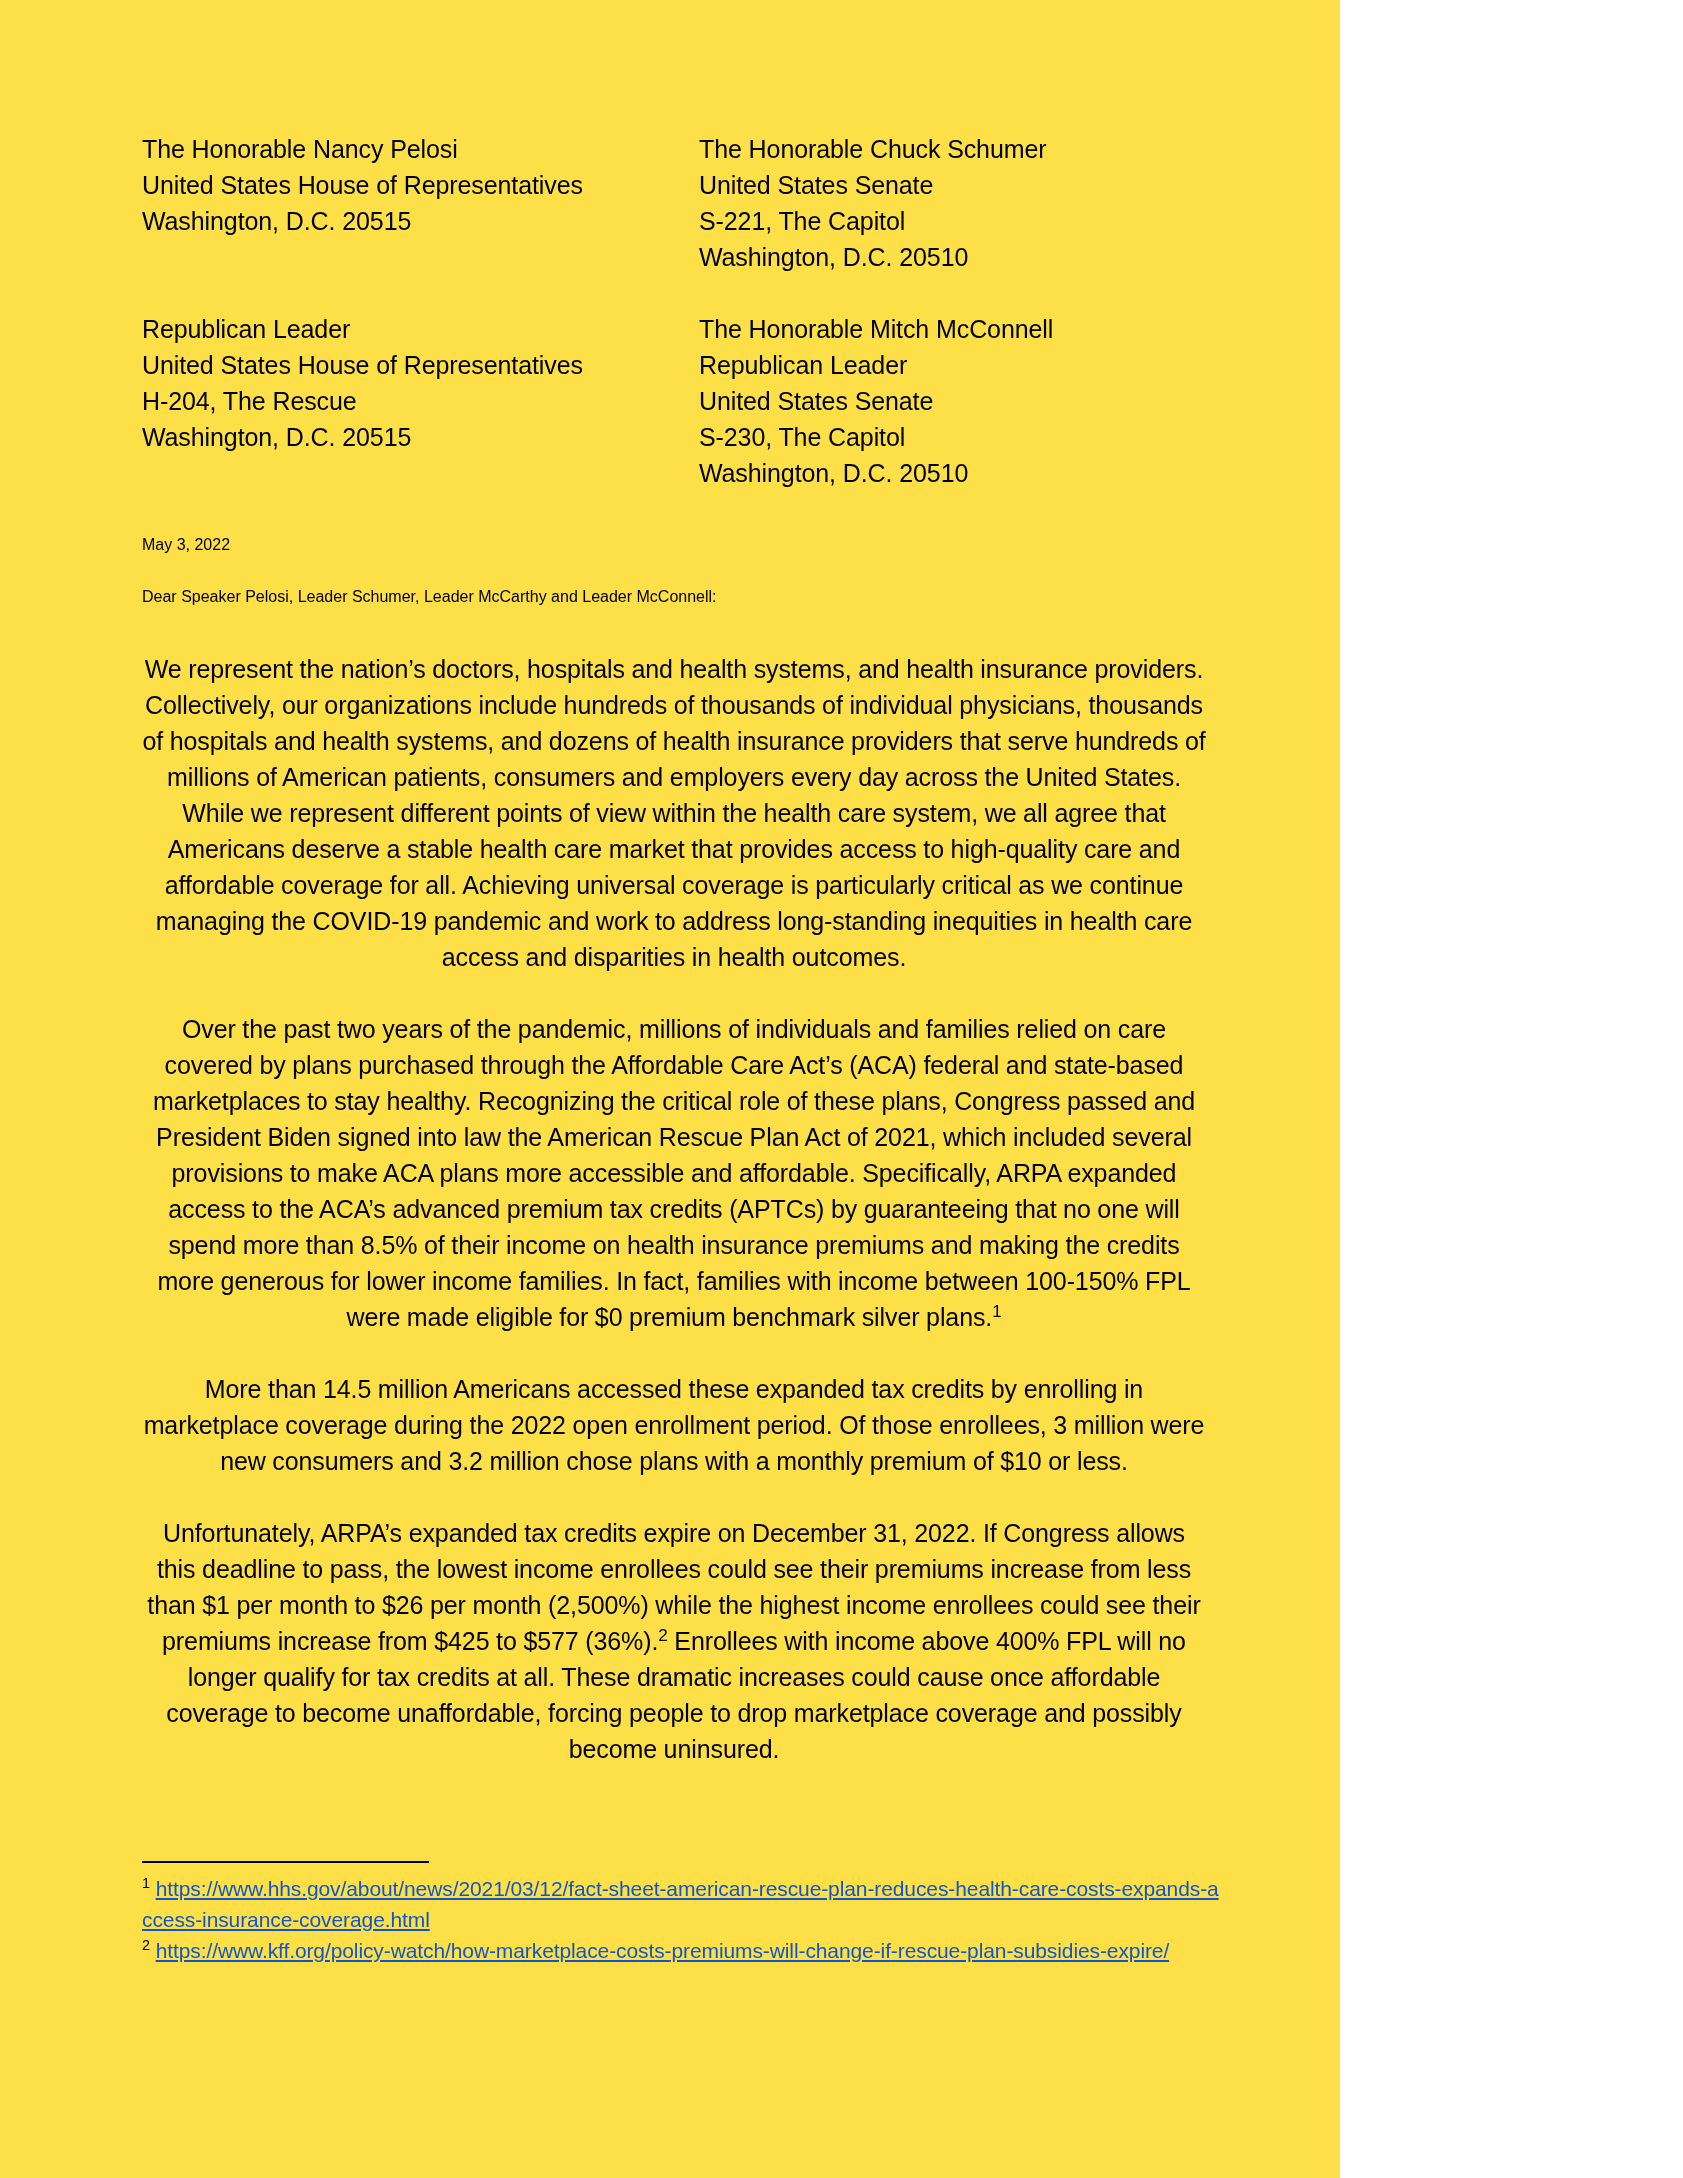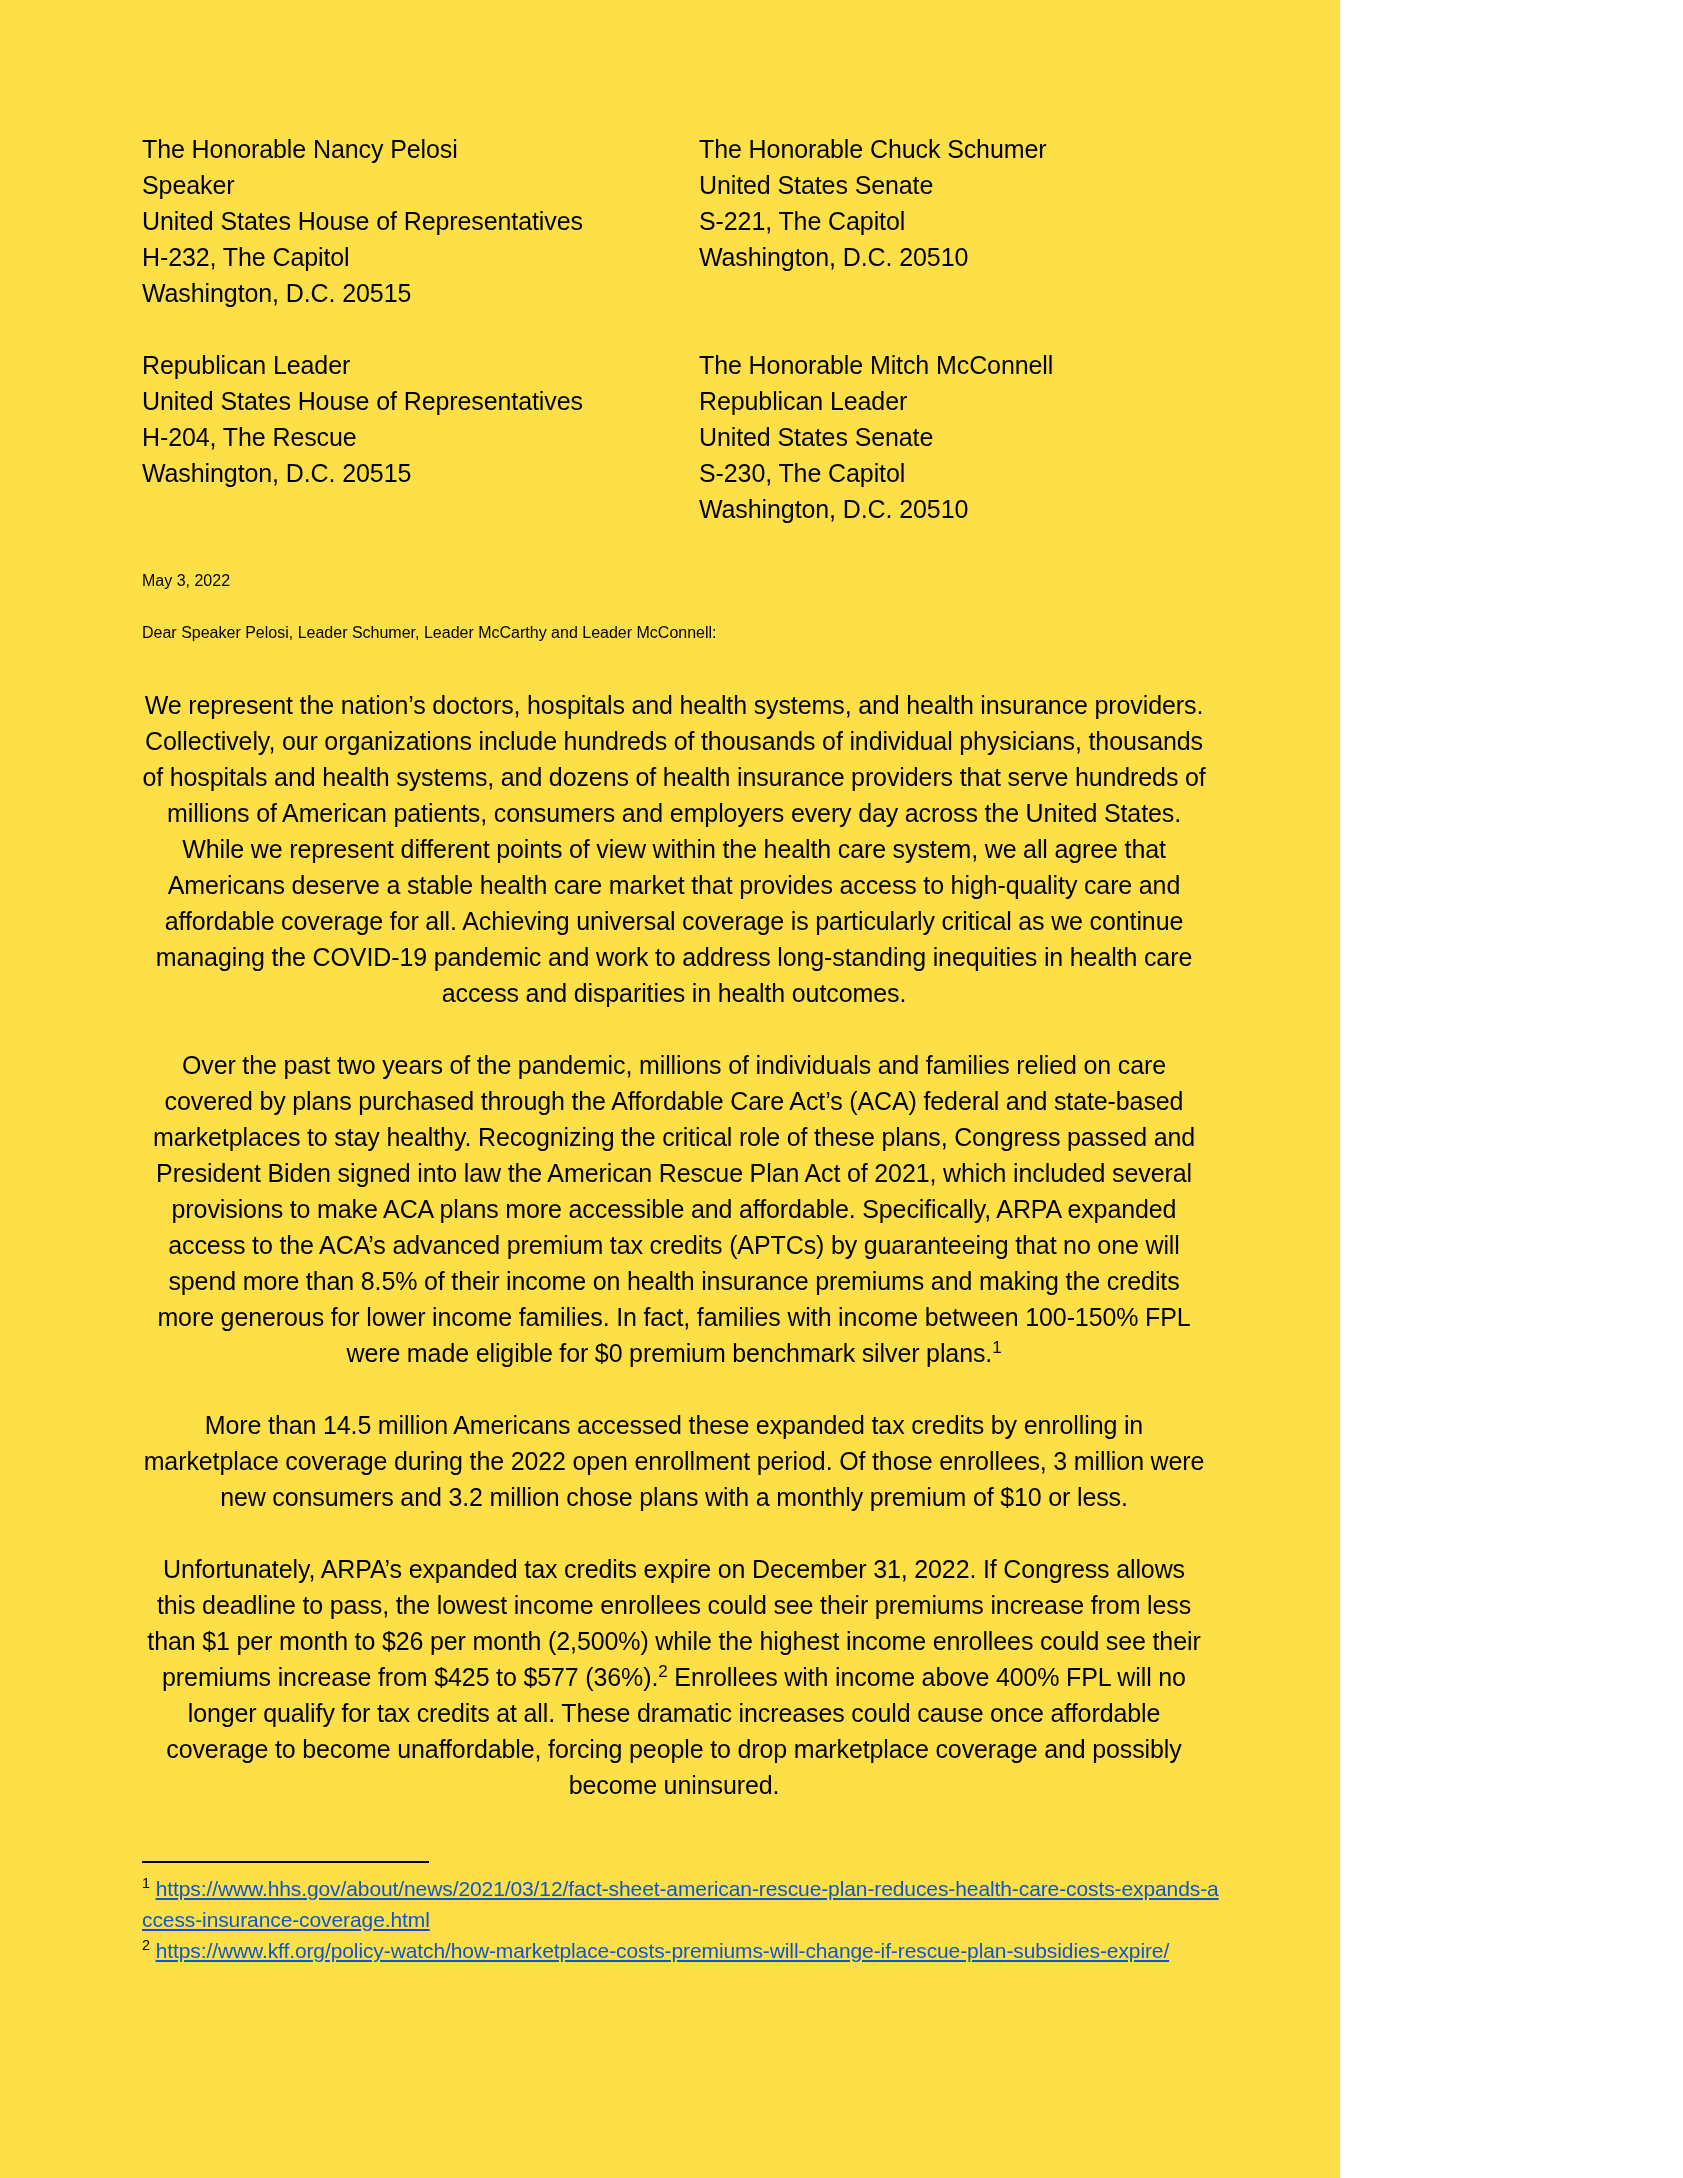--- a/index.html
+++ b/index.html
@@ -117,23 +117,21 @@
 </head>
 <body>
 
 <div class="page">
 
   <div class="content">
 
     <div class="addr-grid">
       <div class="addr-col">
         <div class="ln">The Honorable Nancy Pelosi</div>
-        <div class="ln">Speaker</div>
         <div class="ln">United States House of Representatives</div>
-        <div class="ln">H-232, The Capitol</div>
         <div class="ln">Washington, D.C. 20515</div>
       </div>
       <div class="addr-col right">
         <div class="ln">The Honorable Chuck Schumer</div>
         <div class="ln">United States Senate</div>
         <div class="ln">S-221, The Capitol</div>
         <div class="ln">Washington, D.C. 20510</div>
       </div>
     </div>
 

